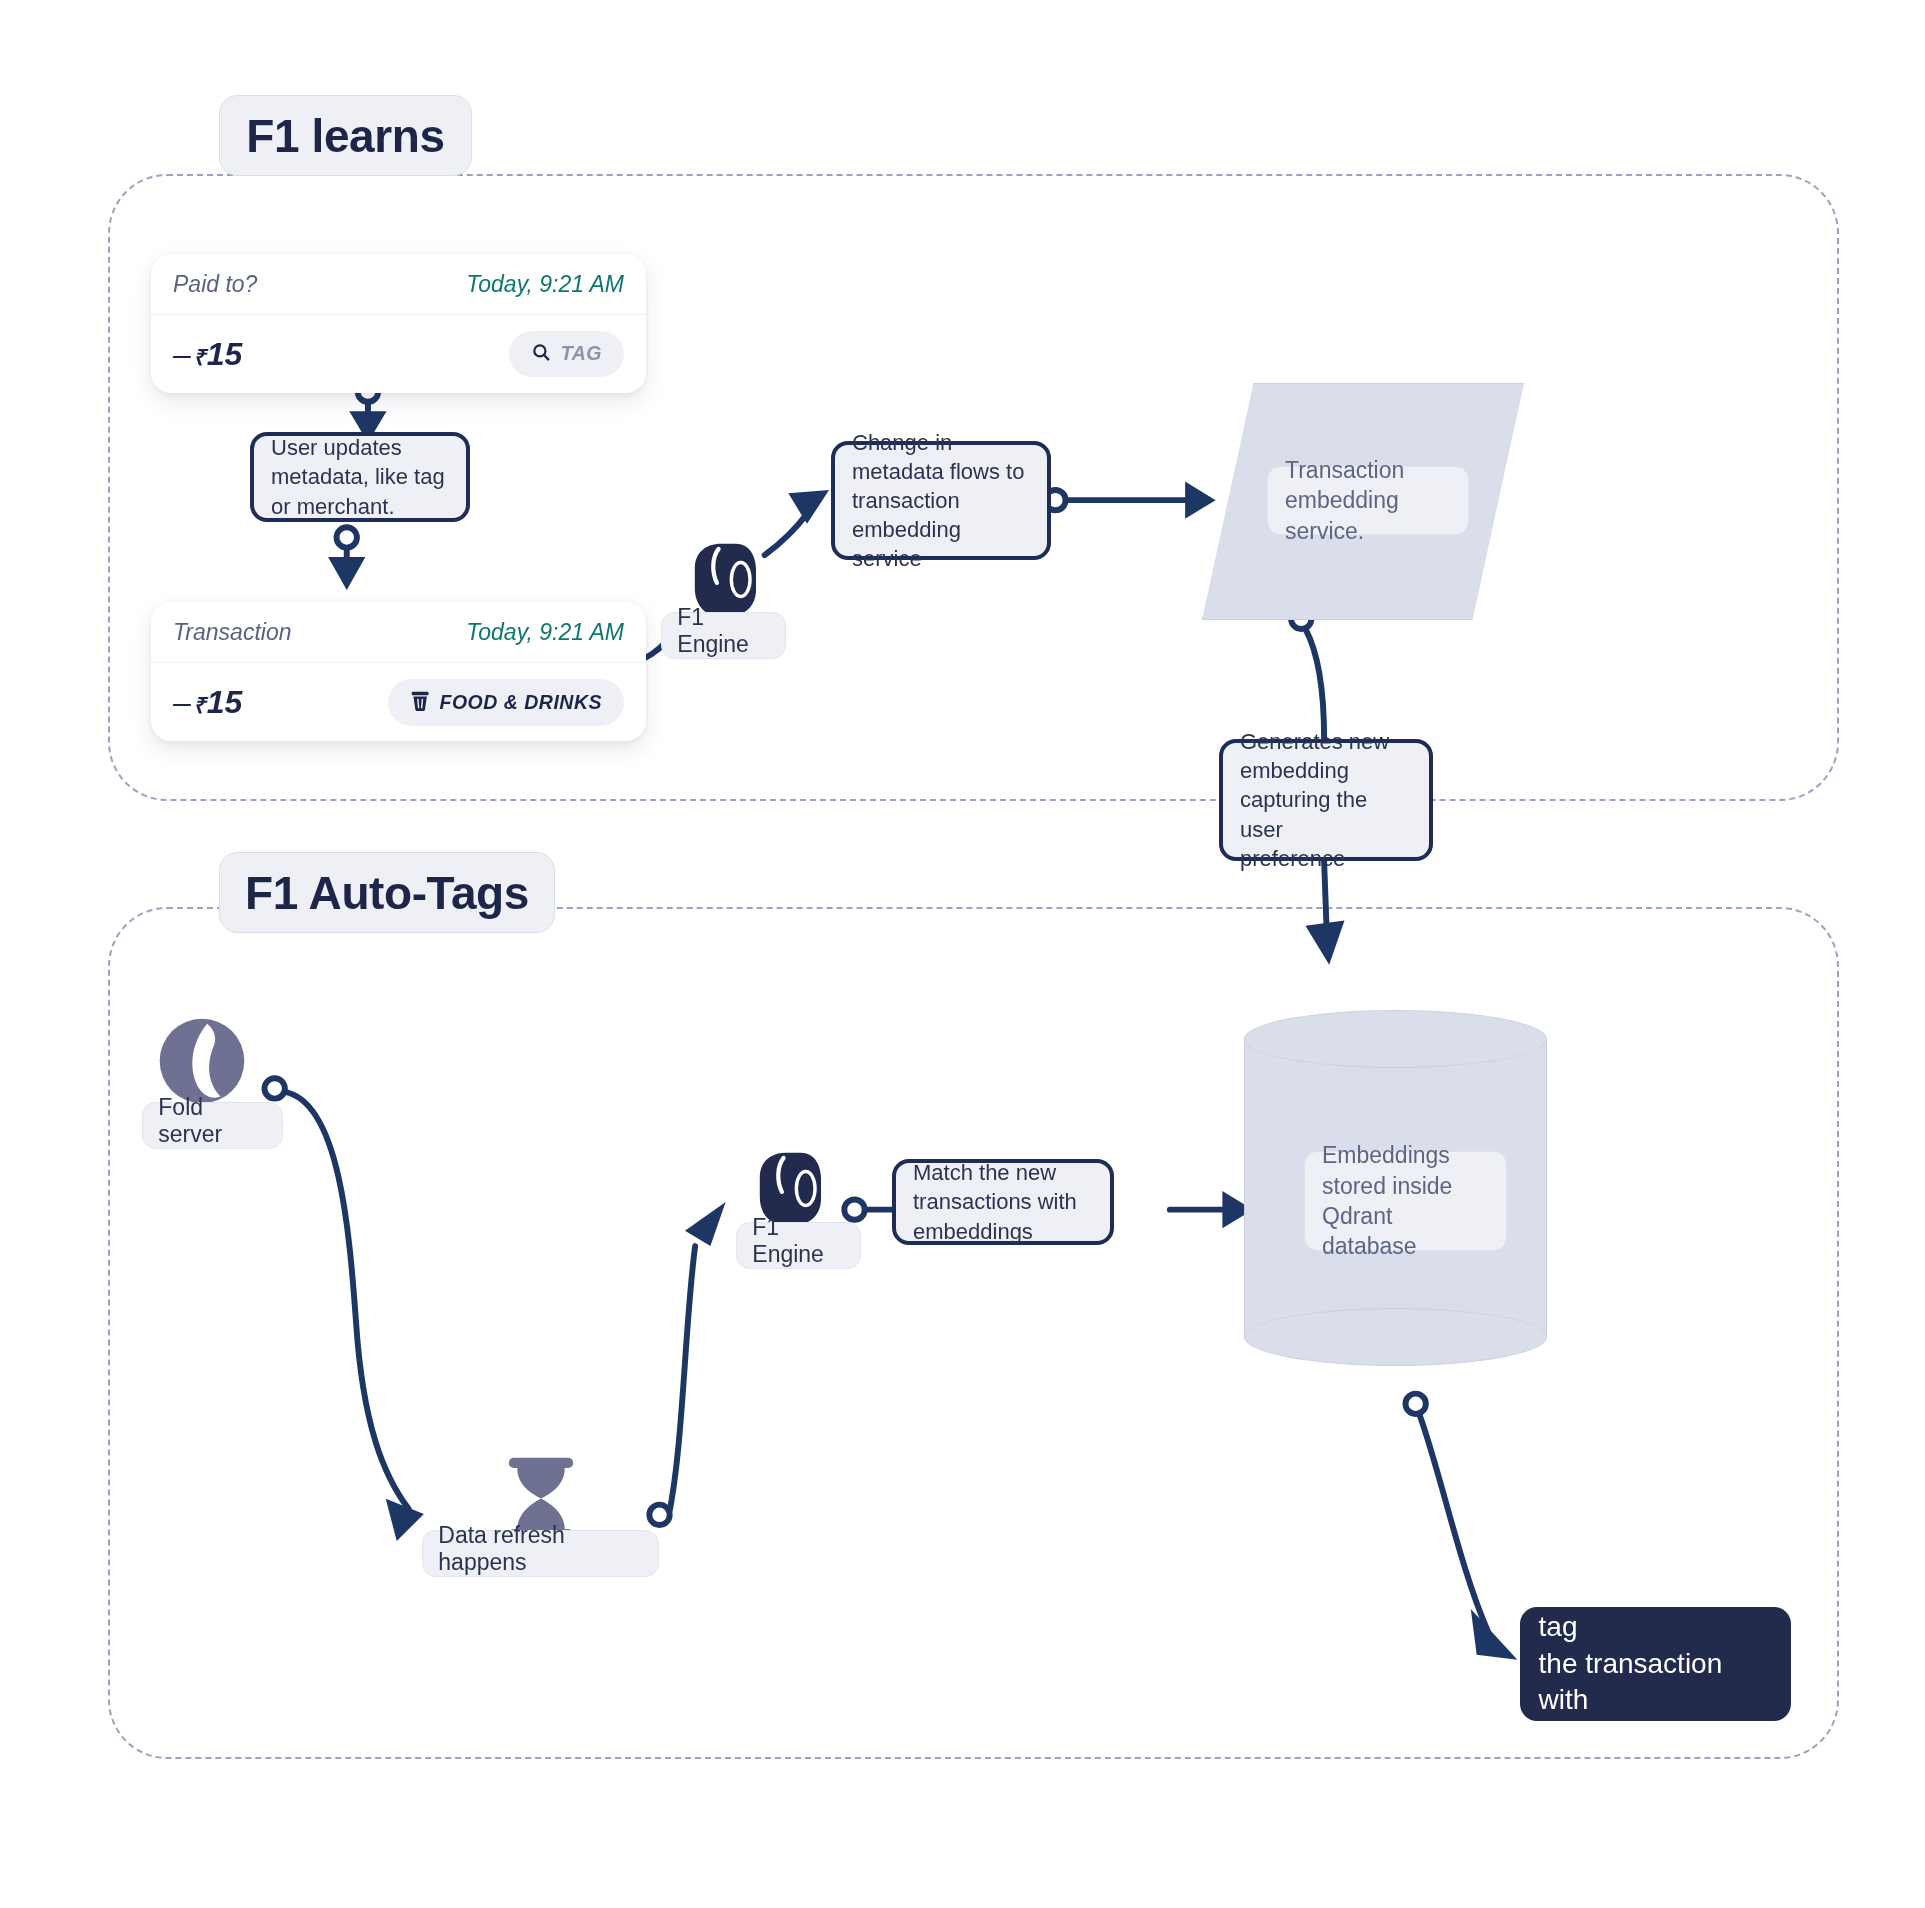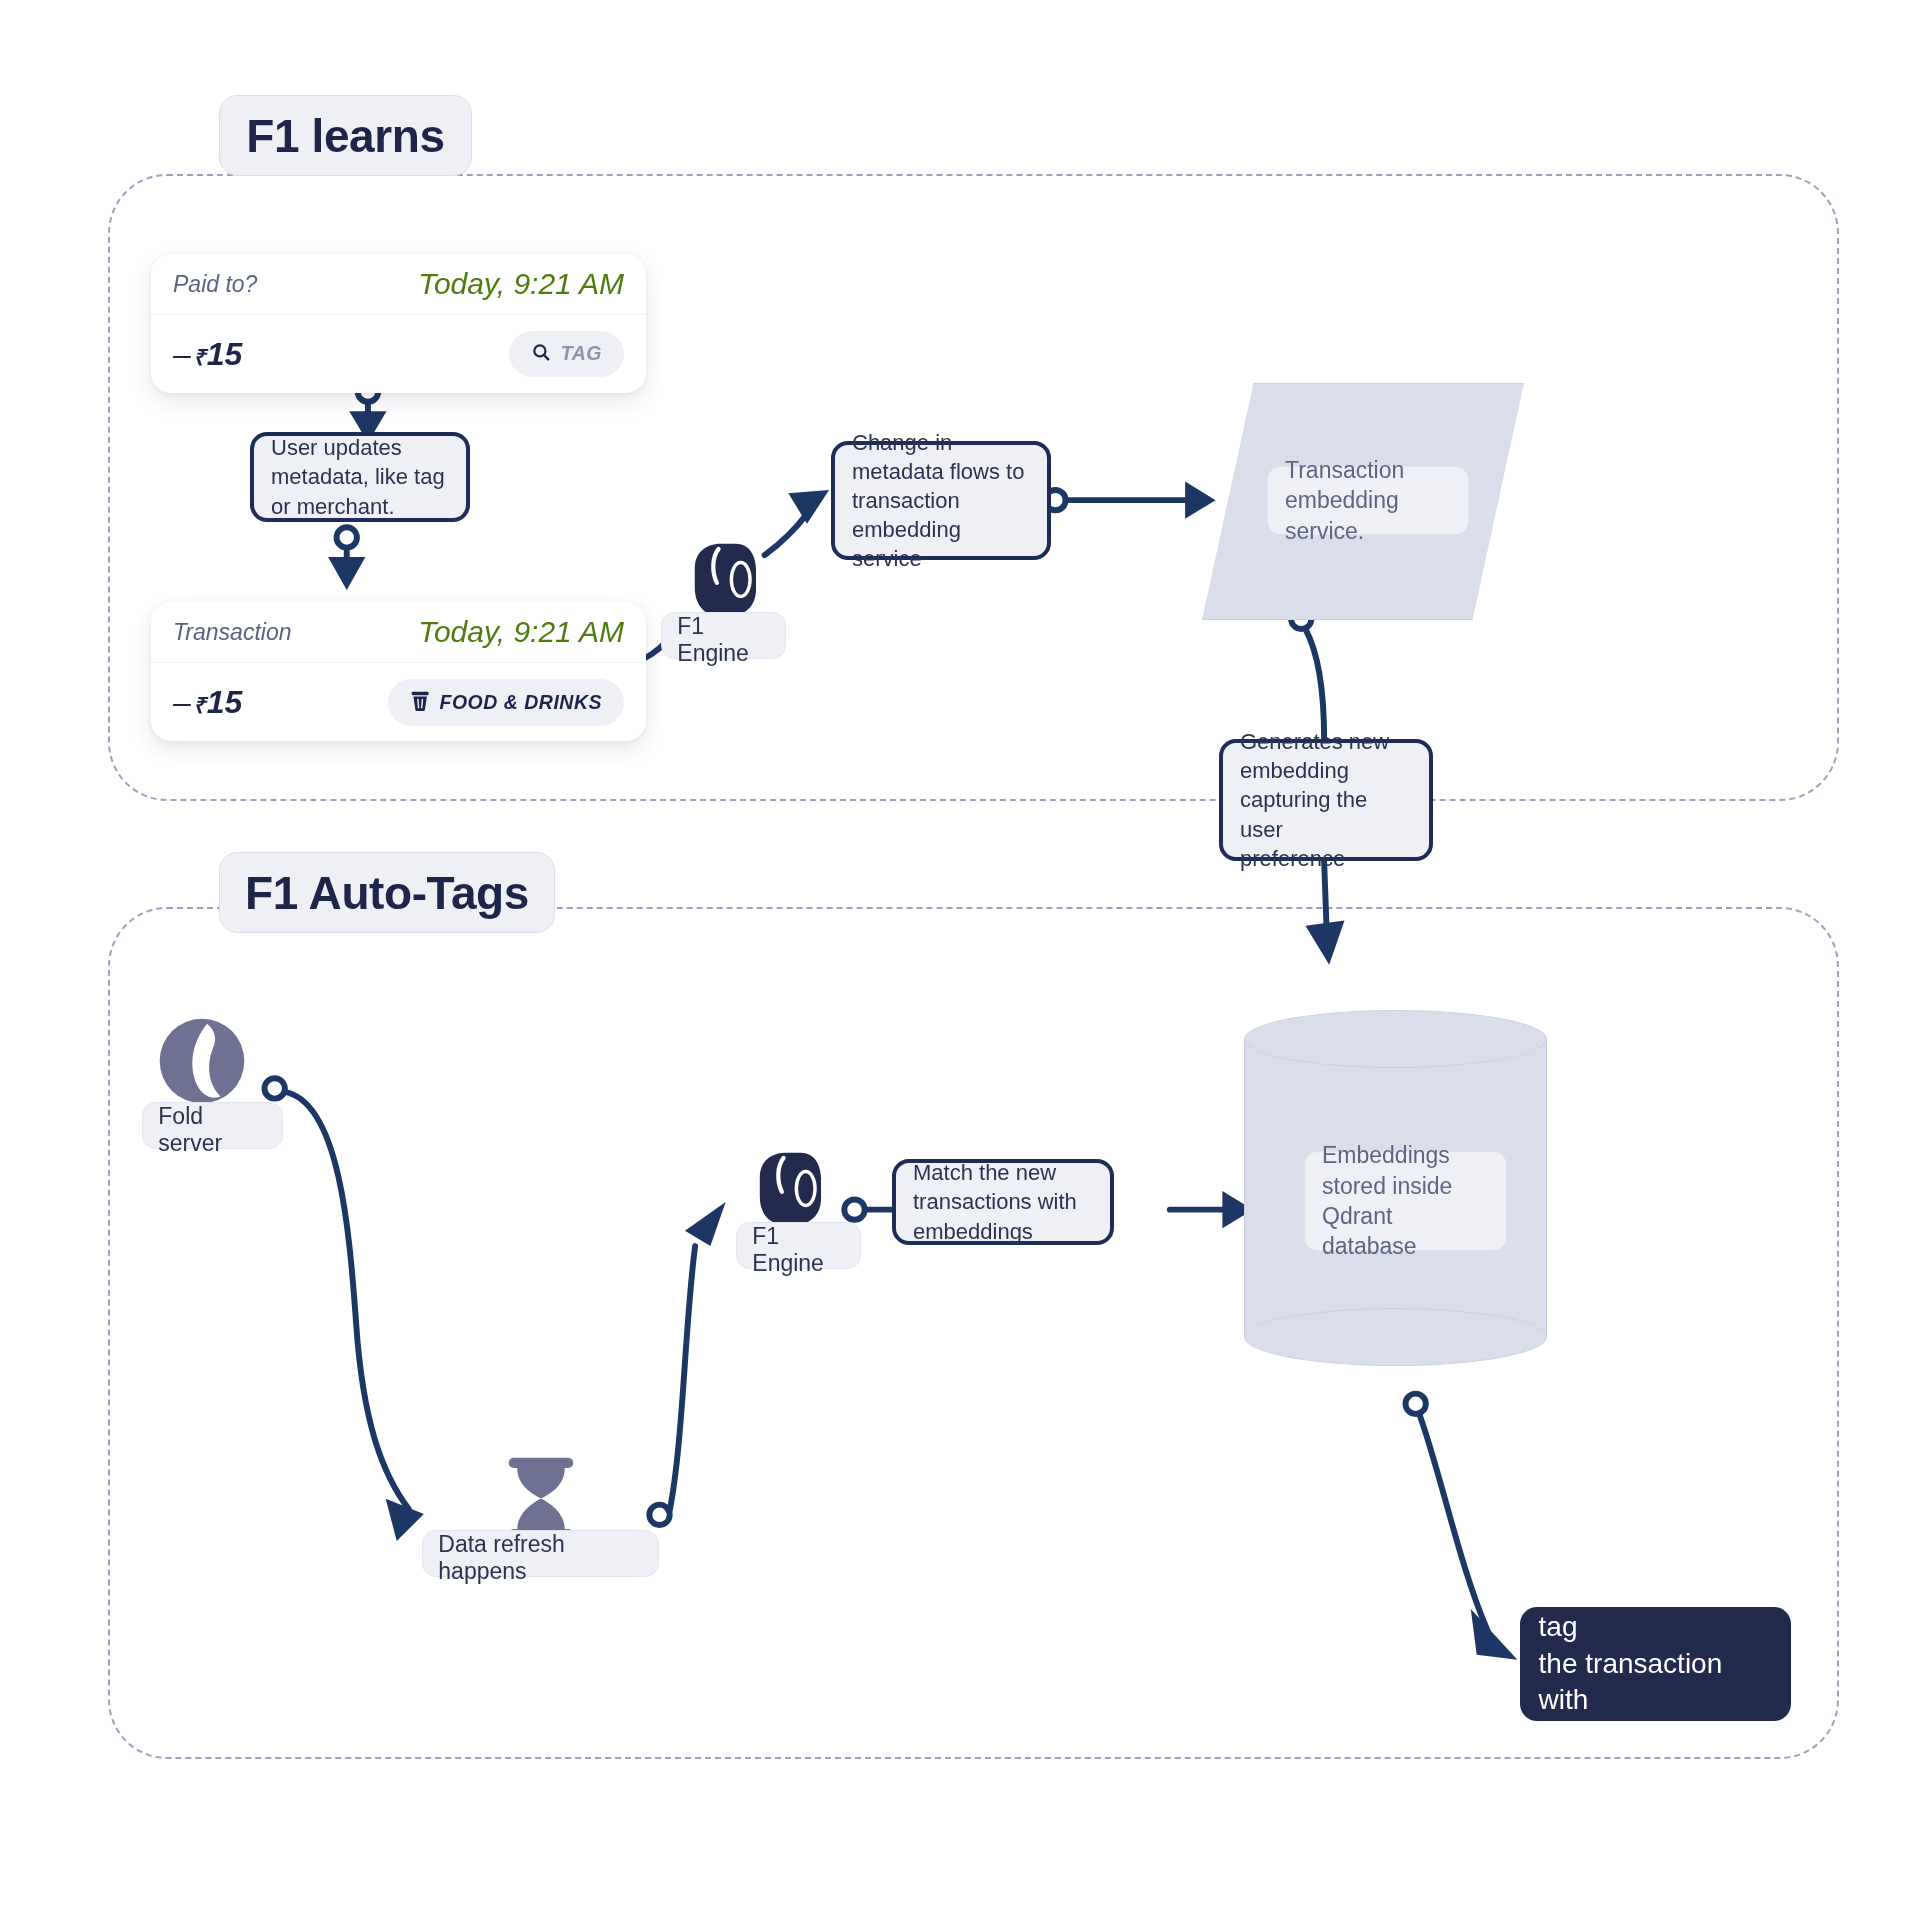--- a/index.html
+++ b/index.html
@@ -72,22 +72,22 @@
     justify-content: space-between;
     padding: 0 22px;
     border-bottom: 1.7px solid #eef0f4;
     box-sizing: border-box;
   }
   .txn-merchant {
     font-size: 23px;
     color: #5a6284;
   }
   .txn-time {
-    font-size: 30px;
-    color: #4d7c0f;
+    font-size: 23px;
+    color: #0f766e;
   }
   .txn-bottom {
     height: 78px;
     display: flex;
     align-items: center;
     justify-content: space-between;
     padding: 0 22px;
     box-sizing: border-box;
   }
   .txn-amount {
@@ -216,21 +216,21 @@
   #label-qdrant { left: 1304px; top: 1151px; width: 203px; height: 100px; z-index:3; }
 
   
   .node-chip {
     position: absolute;
     background: #eef0f5;
     border: 0.8px solid #e2e5ee;
     border-radius: 13.6px;
     box-sizing: border-box;
     display: flex;
-    align-items: flex-start;
+    align-items: flex-end;
     justify-content: center;
     padding: 0 15.3px;
     font-size: 23px;
     color: #2b3350;
   }
   #chip-f1-engine-1 { left: 661px; top: 612px; width: 125px; height: 47px; }
   #chip-f1-engine-2 { left: 736px; top: 1222px; width: 125px; height: 47px; }
   #chip-fold-server { left: 142px; top: 1102px; width: 141px; height: 47px; }
   #chip-data-refresh { left: 422px; top: 1530px; width: 237px; height: 47px; }
 

